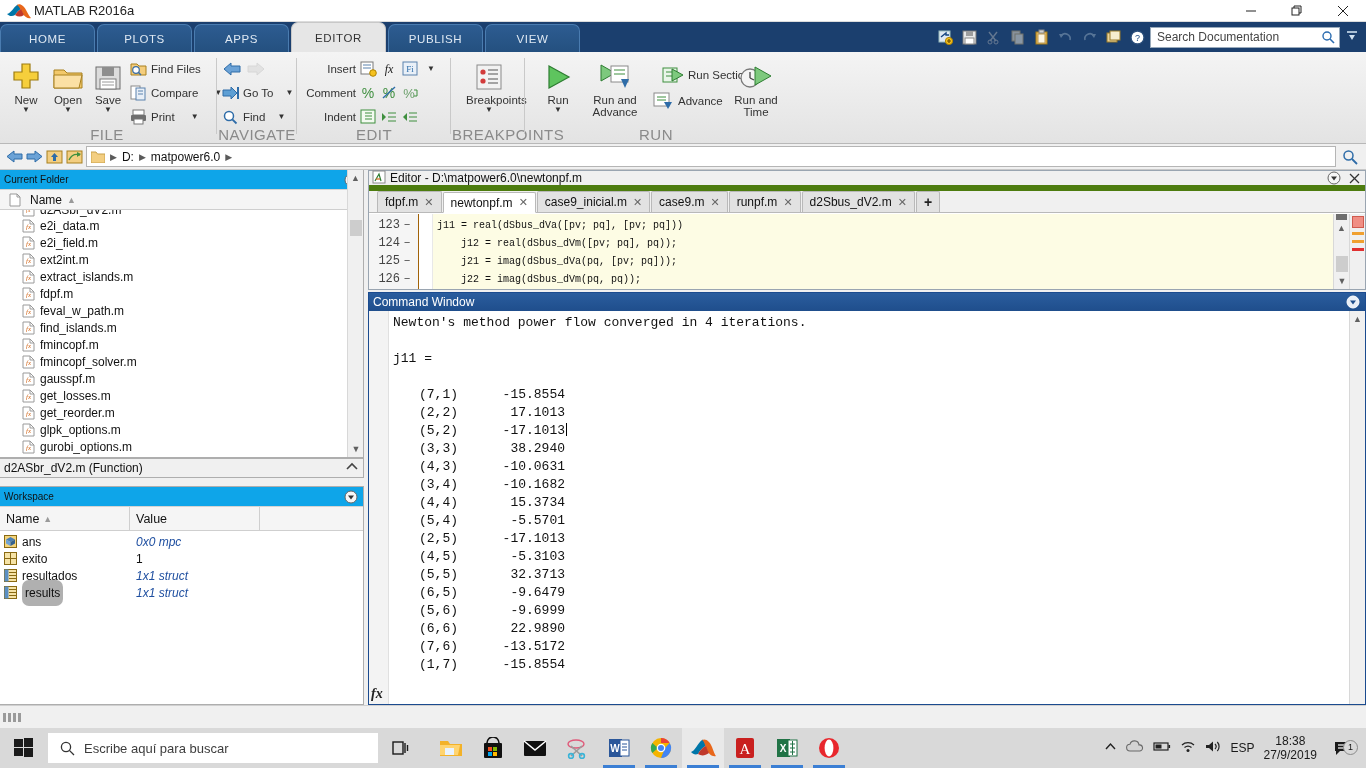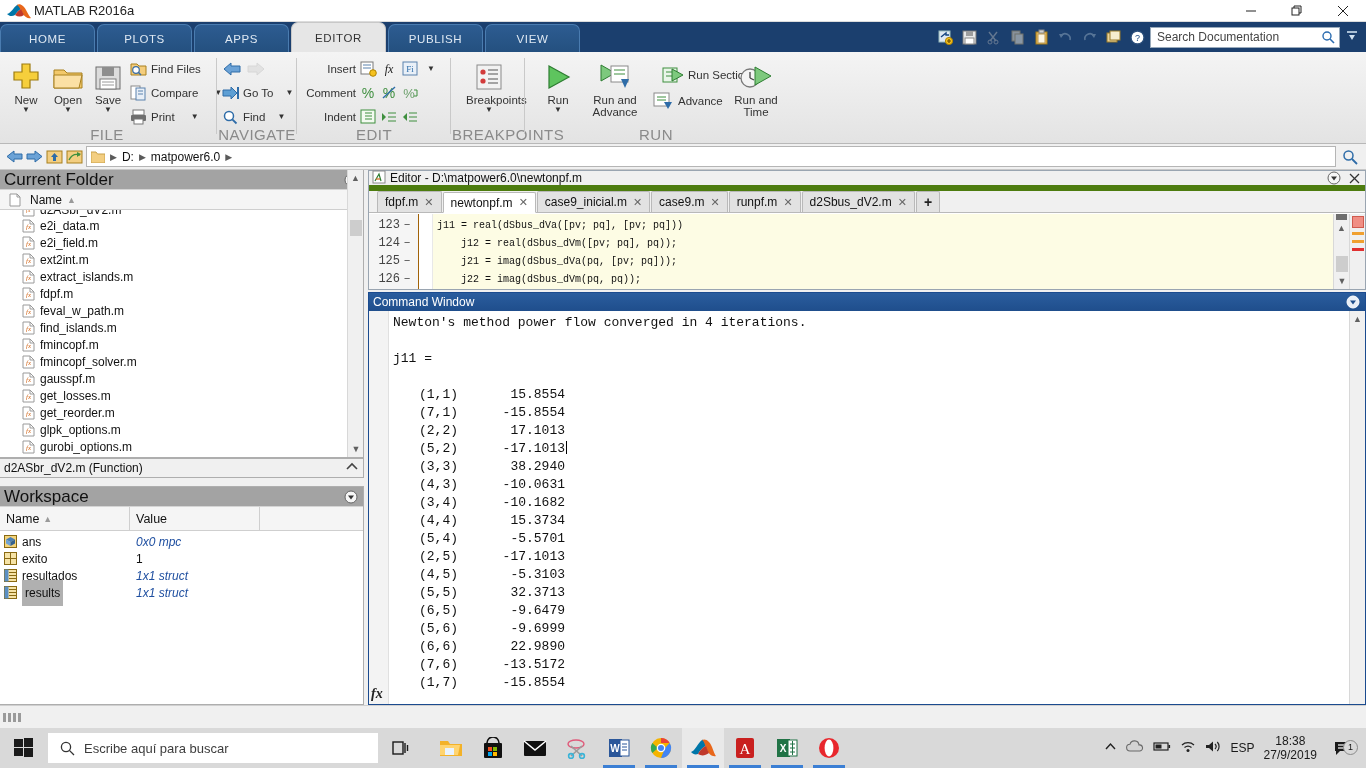--- a/index.html
+++ b/index.html
@@ -94,22 +94,22 @@
   .pathbox {
     flex: 1; height: 21px; background: #fff; border: 1px solid #b5b5b5;
     display: flex; align-items: center; padding: 0 4px; gap: 5px;
     font-size: 12px; color: #111; margin: 0 2px;
   }
   .pbsep { color: #5a5a5a; font-size: 9px; }
   .addr-right { width: 24px; display: flex; align-items: center; justify-content: center; }
 
   
   .panel-title {
-    height: 20px; background: #a3a3a3; display: flex; align-items: center;
-    padding: 0 4px; font-size: 17px; color: #111; border-bottom: 1px solid #d4d4d4;
+    height: 20px; background: #0ea5e9; display: flex; align-items: center;
+    padding: 0 4px; font-size: 10px; color: #111; border-bottom: 1px solid #d4d4d4;
   }
   .panel-title .t { flex: 1; }
   .pt-btn { width: 16px; height: 16px; display: flex; align-items: center; justify-content: center; }
 
   
   #curfolder {
     position: absolute; left: 0; top: 170px; width: 364px; height: 288px;
     background: #fff; border: 1px solid #aeaeae; border-top: none; border-left: none;
   }
   .cf-head {
@@ -152,21 +152,21 @@
   .ws-head {
     height: 24px; background: #f5f5f5; border-bottom: 1px solid #cfcfcf;
     display: flex; align-items: center; font-size: 12.5px; color: #111;
   }
   .ws-col { border-right: 1px solid #cfcfcf; height: 24px; display: flex;
             align-items: center; padding-left: 6px; gap: 4px; }
   .wsrow { height: 17px; display: flex; align-items: center; font-size: 12px; color: #111; }
   .wsrow .nm { width: 130px; display: flex; align-items: center; gap: 5px; padding-left: 4px; }
   .wsrow .vl { width: 130px; padding-left: 6px; }
   .ws-ico { width: 13px; height: 13px; flex: none; }
-  .sel-cell { background: #b0b0b0; padding: 6px 3px; }
+  .sel-cell { background: #b0b0b0; padding: 6px 3px; border-radius: 7px; }
   .italblue { color: #1f4fa0; font-style: italic; }
 
   
   #editor {
     position: absolute; left: 368px; top: 170px; width: 998px; height: 120px;
     background: #fff; border: 1px solid #9aa5b1;
   }
   .ed-title {
     height: 20px; background: #f0f0f0; border-bottom: 6px solid #4d7c0f;
     display: flex; align-items: center; padding: 0 3px; gap: 4px;
@@ -1021,21 +1021,20 @@
     </div>
     <div class="cw-body">
       <div class="cw-left">
         <span class="cw-fx">fx</span>
       </div>
       <div class="cw-text" id="cw-text">
           <div class="cw-line">Newton's method power flow converged in 4 iterations.</div>
           <div class="cw-line"></div>
           <div class="cw-line">j11 =</div>
           <div class="cw-line"></div>
-          <div class="cw-row"><span class="idx">(1,1)</span><span class="val">15.8554</span></div>
           <div class="cw-row"><span class="idx">(7,1)</span><span class="val">-15.8554</span></div>
           <div class="cw-row"><span class="idx">(2,2)</span><span class="val">17.1013</span></div>
           <div class="cw-row"><span class="idx">(5,2)</span><span class="val">-17.1013</span><span class="caretbar"></span></div>
           <div class="cw-row"><span class="idx">(3,3)</span><span class="val">38.2940</span></div>
           <div class="cw-row"><span class="idx">(4,3)</span><span class="val">-10.0631</span></div>
           <div class="cw-row"><span class="idx">(3,4)</span><span class="val">-10.1682</span></div>
           <div class="cw-row"><span class="idx">(4,4)</span><span class="val">15.3734</span></div>
           <div class="cw-row"><span class="idx">(5,4)</span><span class="val">-5.5701</span></div>
           <div class="cw-row"><span class="idx">(2,5)</span><span class="val">-17.1013</span></div>
           <div class="cw-row"><span class="idx">(4,5)</span><span class="val">-5.3103</span></div>

